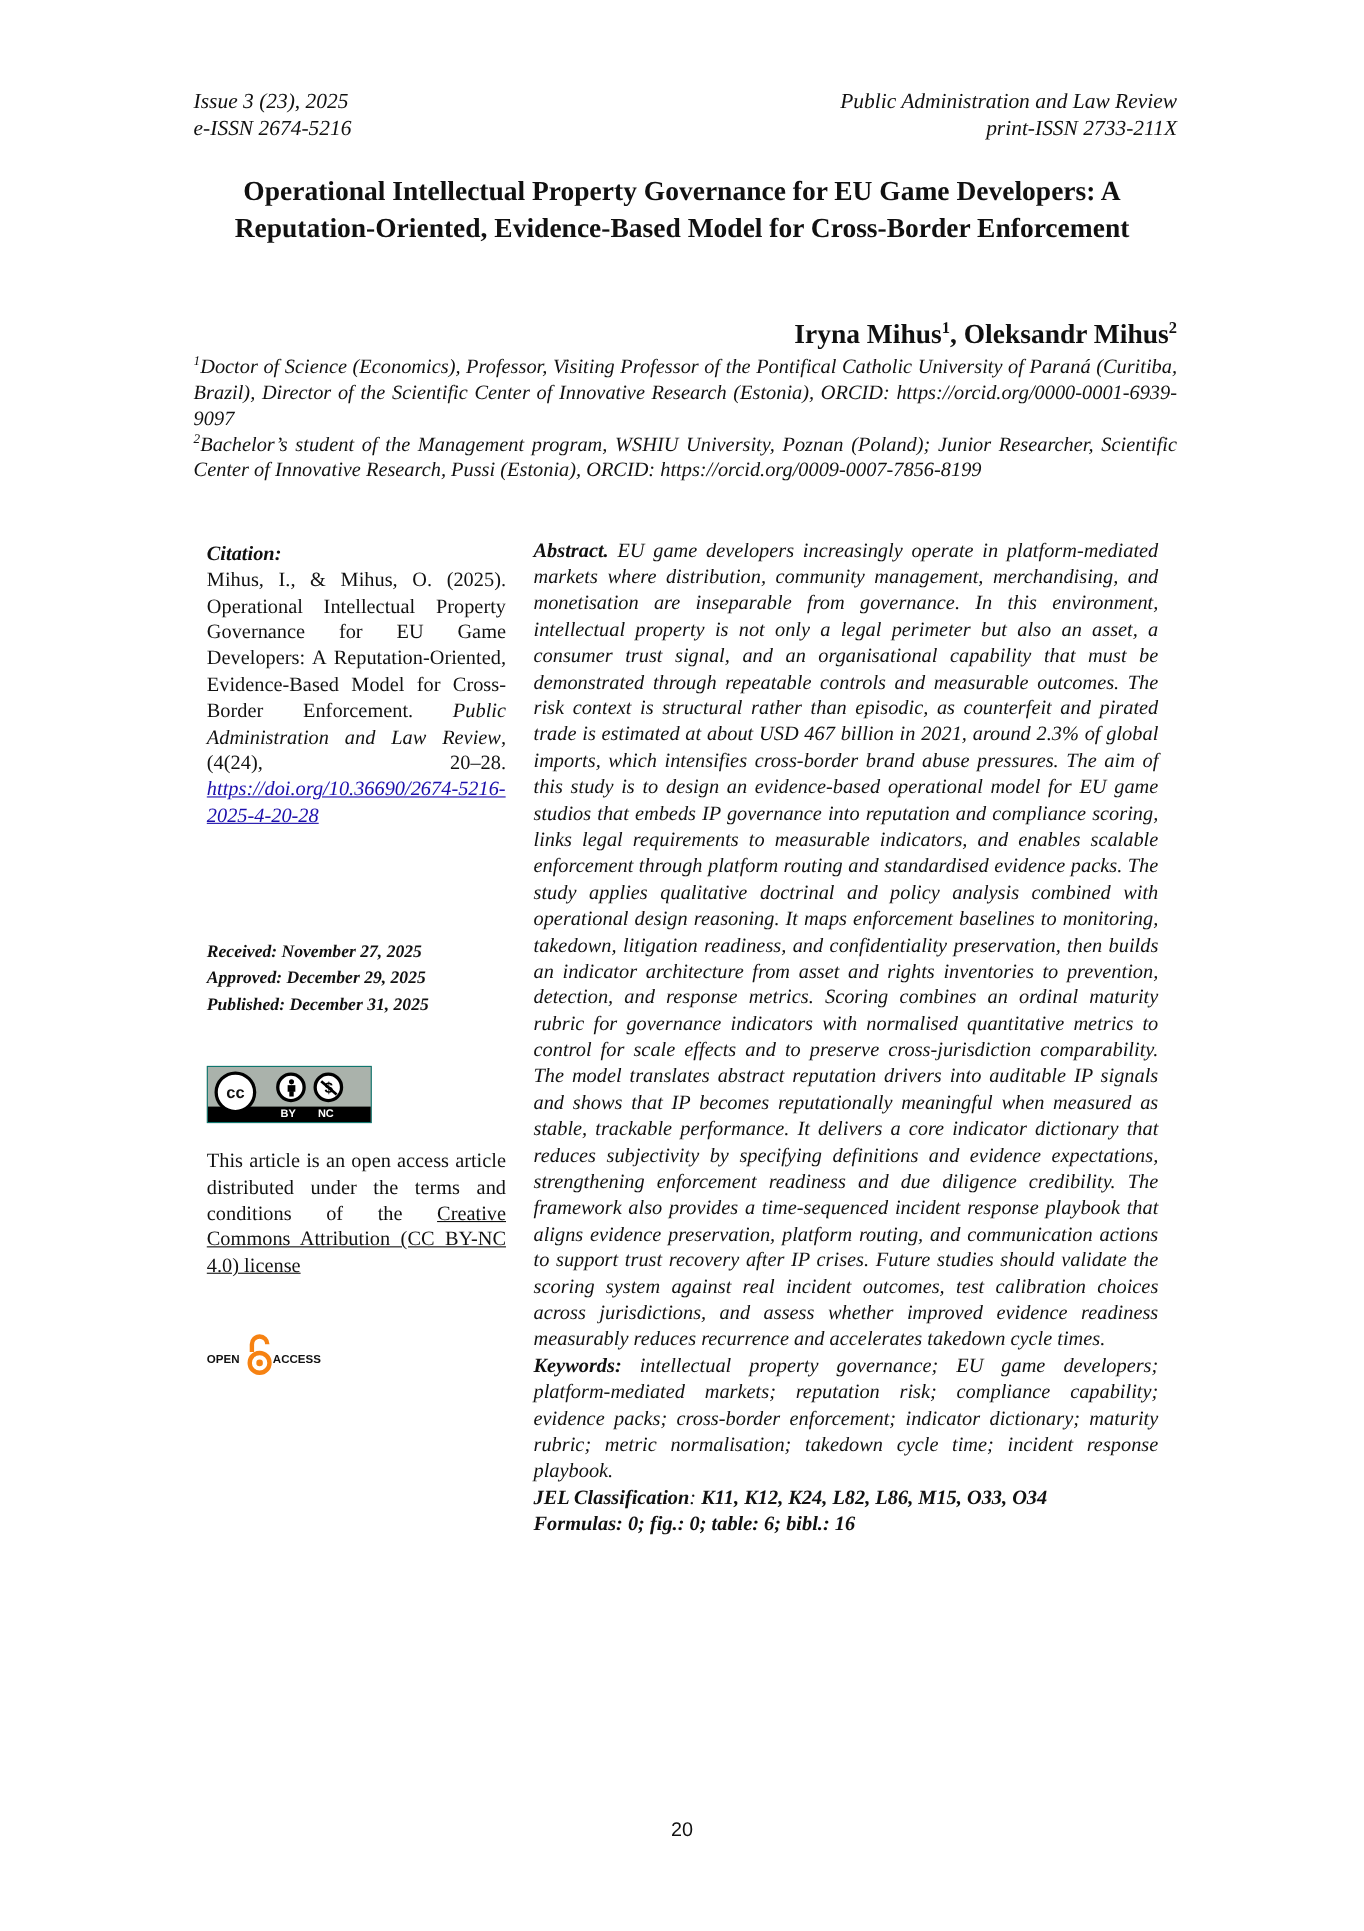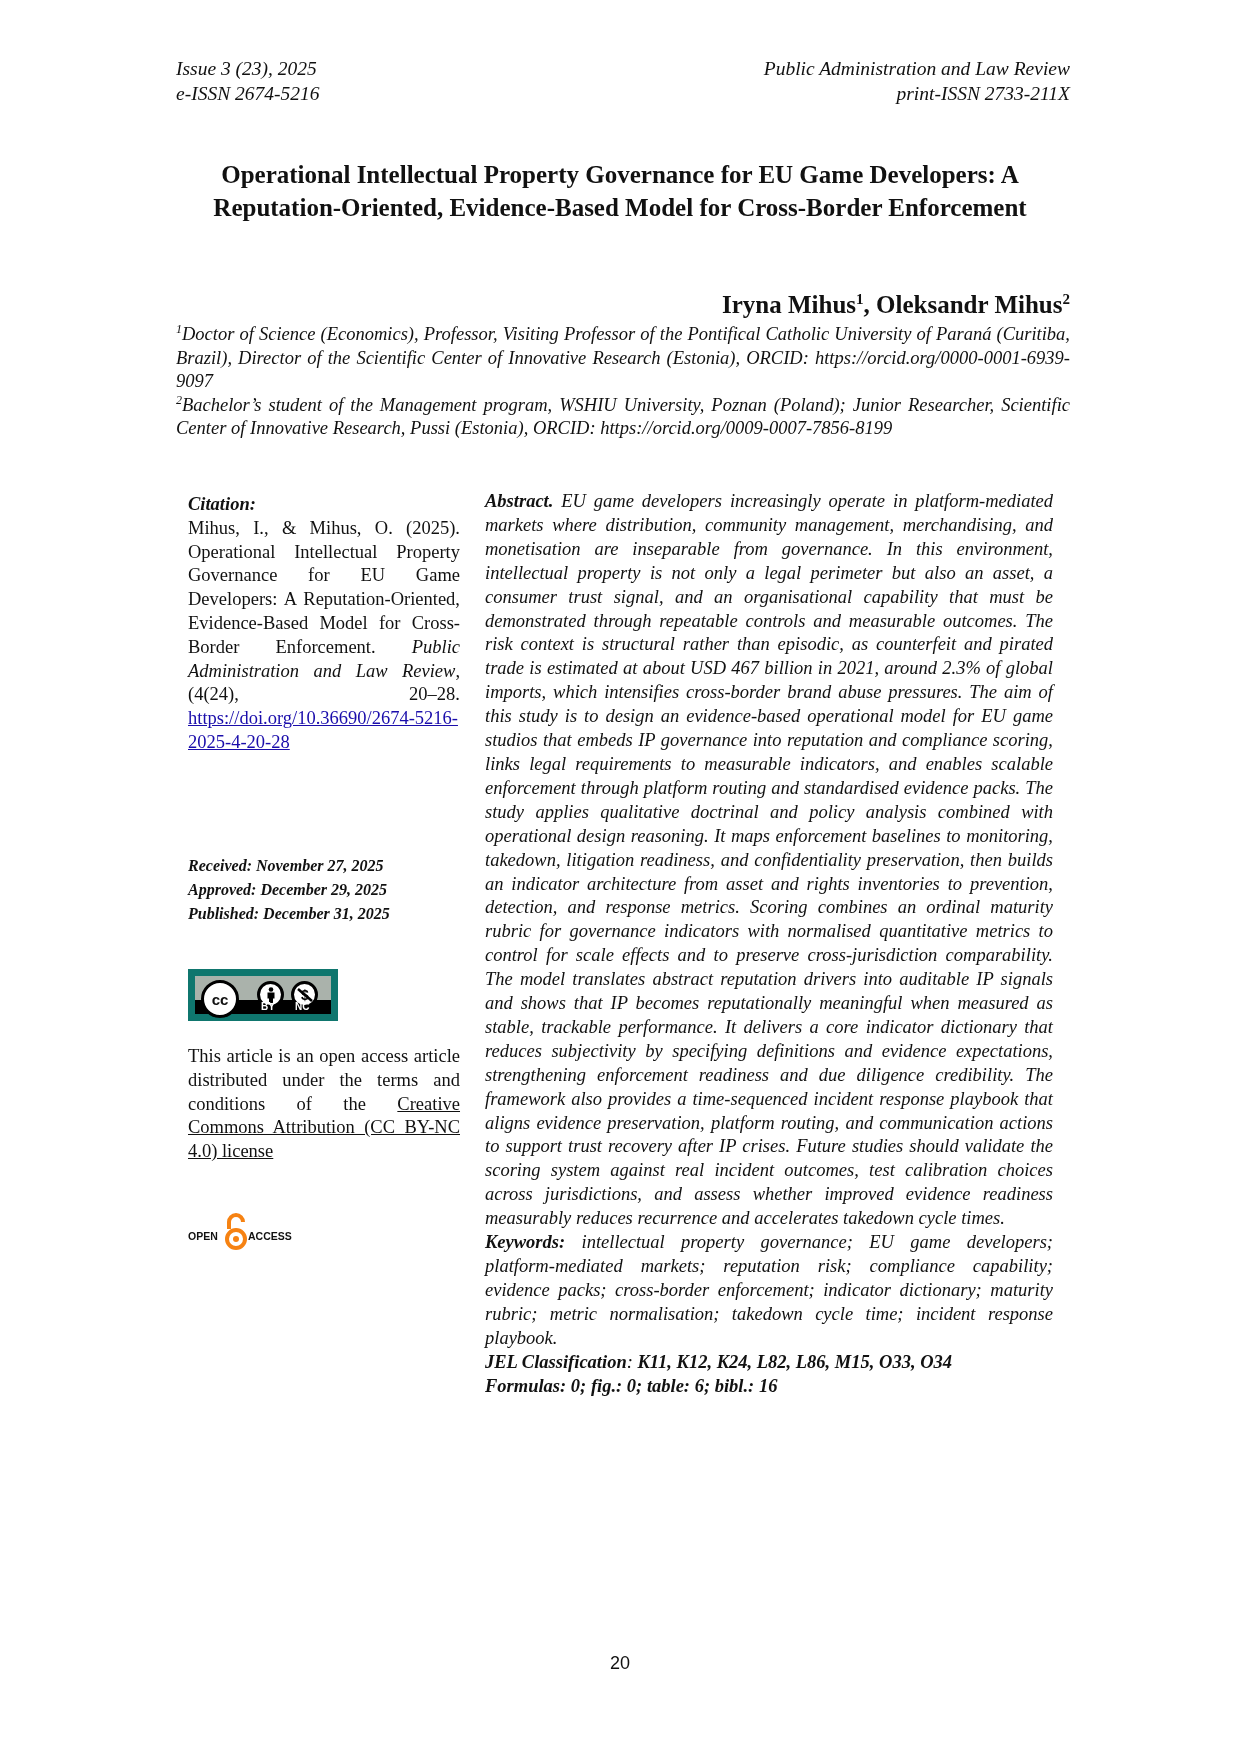--- a/index.html
+++ b/index.html
@@ -1,20 +1,20 @@
 <!DOCTYPE html>
 <html><head>
 <meta charset="utf-8">
 <style>
   html, body { margin: 0; padding: 0; background: #ffffff; }
   body {
     width: 1240px; height: 1755px; position: relative; overflow: hidden;
     font-family: "Liberation Serif", "DejaVu Serif", serif; color: #111;
   }
-  .hdr { position: absolute; top: 56px; font-style: italic; font-size: 19.5px; line-height: 25px; }
+  .hdr { position: absolute; top: 80px; font-style: italic; font-size: 19.5px; line-height: 25px; }
   .hdr-left { left: 176px; }
   .hdr-right { right: 170px; text-align: right; }
 
   .title {
     position: absolute; top: 158px; left: 170px; width: 900px;
     text-align: center; font-weight: bold; font-size: 25px; line-height: 33px;
   }
   .authors {
     position: absolute; top: 290px; left: 170px; width: 900px;
     text-align: right; font-weight: bold; font-size: 25px; line-height: 30px;
@@ -26,28 +26,28 @@
   }
   .affils p { margin: 0; }
   .affils sup { font-size: 12px; line-height: 0; }
 
   .leftcol {
     position: absolute; top: 493px; left: 188px; width: 272px;
     font-size: 18.5px; line-height: 23.8px; text-align: justify;
   }
   .leftcol p { margin: 0; }
   .cit-label { font-weight: bold; font-style: italic; }
-  .link { color: #1a0dab; text-decoration: underline; }
+  .link { color: #1a0dab; text-decoration: underline; font-style: italic; }
   .dates {
     position: absolute; top: 854px; left: 188px; width: 280px;
     font-weight: bold; font-style: italic; font-size: 16px; line-height: 24px;
   }
   .cc-badge {
     position: absolute; top: 969px; left: 188px; width: 150px; height: 52px;
-    background: #aab2ab; border: 7px solid #0f766e; box-sizing: border-box;
+    background: #aab2ab; border: 1px solid #0f766e; box-sizing: border-box;
   }
   .cc-badge .bar { position: absolute; left: 0; right: 0; bottom: 0; height: 14px; background: #000; }
   .cc-badge .cc-circle {
     position: absolute; left: 6px; top: 4px; width: 38px; height: 38px; border-radius: 50%;
     background: #fff; border: 3px solid #000; box-sizing: border-box;
     font-family: "Liberation Sans", sans-serif; font-weight: bold; font-size: 15px;
     display: flex; align-items: center; justify-content: center;
   }
   .cc-badge .sm-circle {
     position: absolute; top: 5px; width: 27px; height: 27px; border-radius: 50%;

